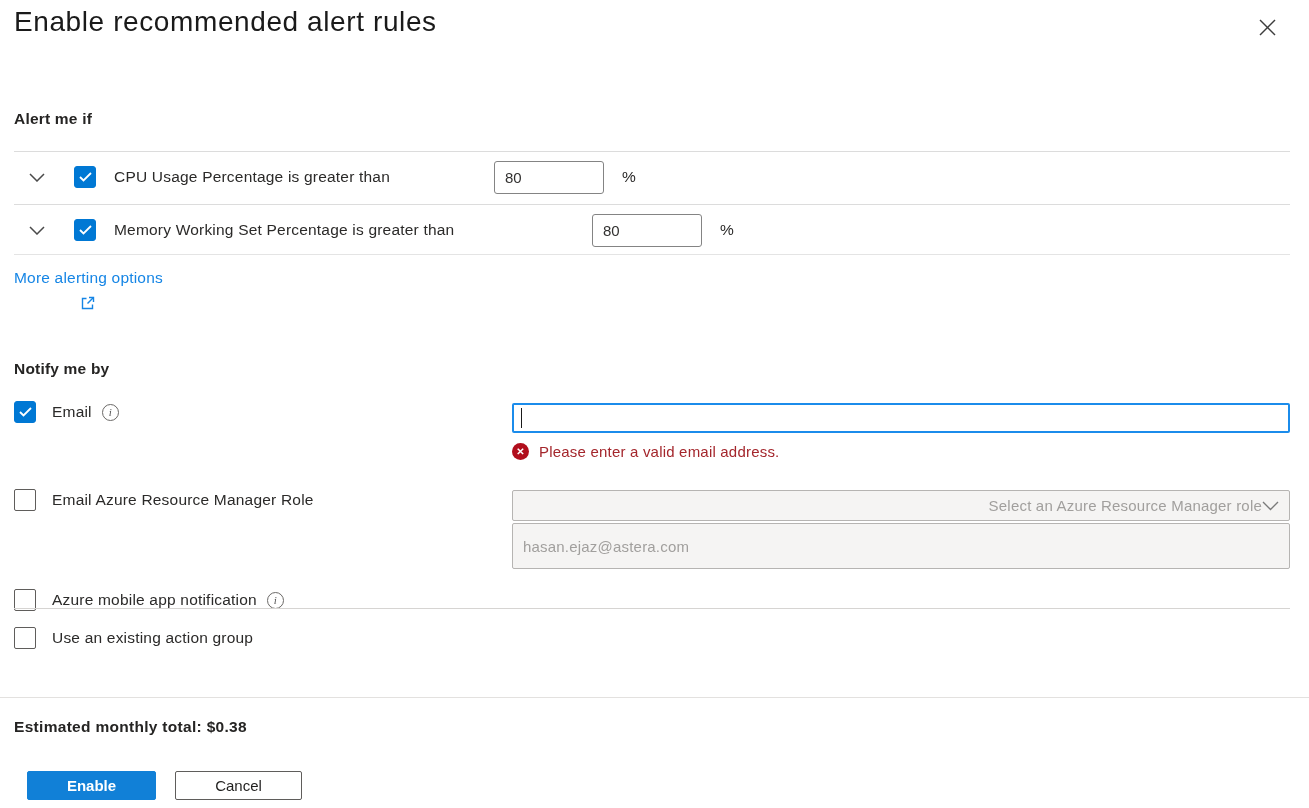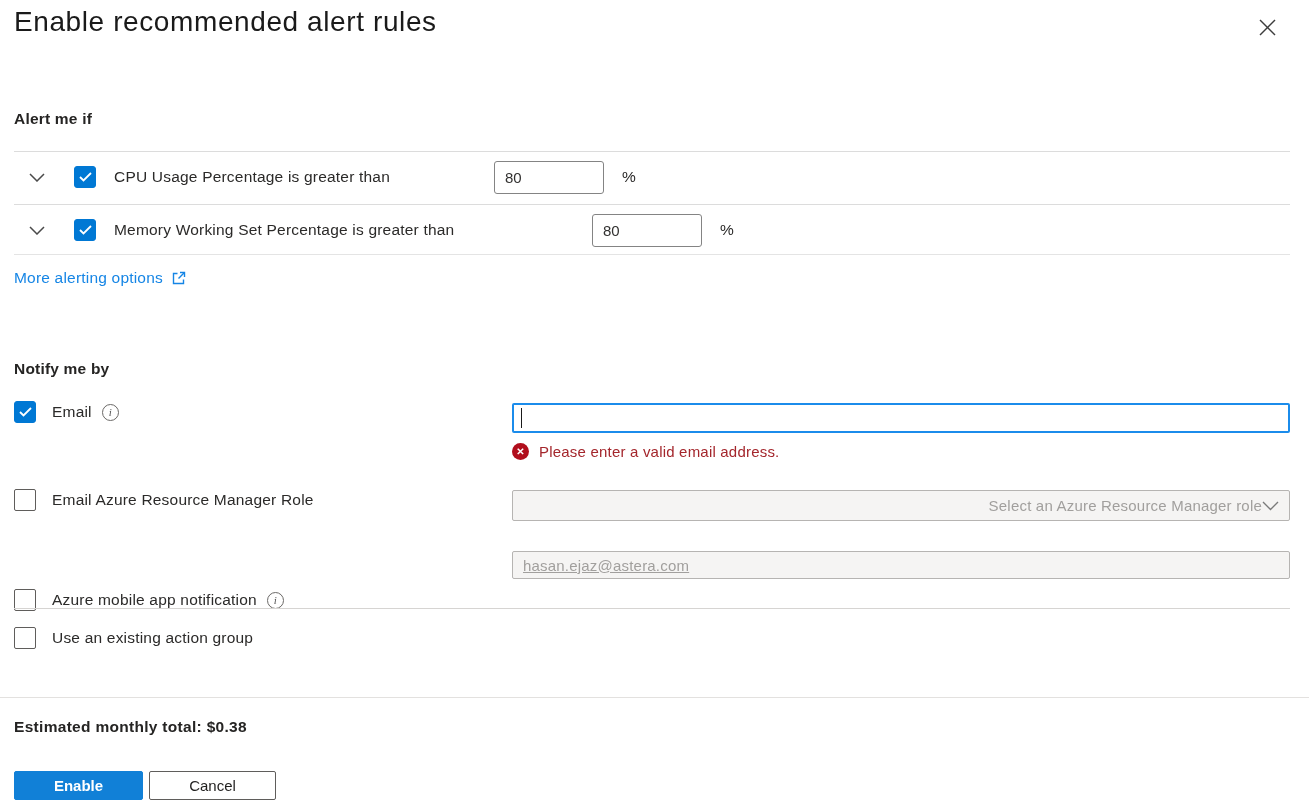--- a/index.html
+++ b/index.html
@@ -55,20 +55,21 @@
   .value-input {
     width:110px; height:33px; border:1px solid #848484; border-radius:3px;
     font-family:"Liberation Sans", sans-serif; font-size:15px; color:#323130;
     padding:0 10px; margin-left:18px; outline:none; background:#fff;
   }
   .unit { margin-left:18px; font-size:15.5px; color:#2b2a29; }
 
   .link-row {
     position:absolute; left:14px; top:269px; display:flex; align-items:center; gap:8px;
     cursor:pointer;
+    flex-direction:column;
   }
   .link-text { font-size:15.5px; color:#1585e5; letter-spacing:0.2px; }
 
   .notify-row { position:absolute; left:14px; display:flex; align-items:center; }
   #email-row { top:401px; }
   #arm-row { top:489px; }
   #mobile-row { top:549px;margin-top:40px; }
   #action-group-row { top:627px; }
   .notify-label { margin-left:16px; font-size:15.5px; color:#2b2a29; letter-spacing:0.2px; }
 
@@ -94,30 +95,30 @@
   }
   .error-text { font-size:15px; color:#a4262c; letter-spacing:0.2px; }
 
   .disabled-field {
     position:absolute; left:512px; width:778px; height:31px;
     background:#f5f4f3; border:1px solid #b6b4b2; border-radius:2px;
     display:flex; align-items:center; padding:0 10px;
     font-size:15px; color:#a19f9d; letter-spacing:0.2px;
   }
   #arm-dropdown { top:490px; justify-content:flex-end; cursor:default; }
-  #mobile-input { top:551px; height:28px;text-decoration:underline; }
+  #mobile-input { top:523px; height:46px; }
 
   .footer-total {
     position:absolute; left:14px; top:718px;
     font-size:15.5px; font-weight:600; color:#252423; letter-spacing:0.3px;
   }
   .btn-row { position:absolute; left:14px; top:771px; display:flex; gap:6px; }
   .btn {
     height:29px; border-radius:2px; font-family:"Liberation Sans", sans-serif;
-    font-size:15px; display:flex; align-items:center; justify-content:center; cursor:pointer;
+    font-size:15px; display:flex; align-items:center; justify-content:center; cursor:pointer;margin-left:13px;
   }
   .btn-primary { width:129px; background:#1180d7; border:1px solid #1180d7; color:#fff; font-weight:700; }
   .btn-secondary { width:127px; background:#fff; border:1px solid #5f5d5b; color:#201f1e; }
 
   svg { display:block; }
 </style>
 </head>
 <body>
 
 <div class="stage">

